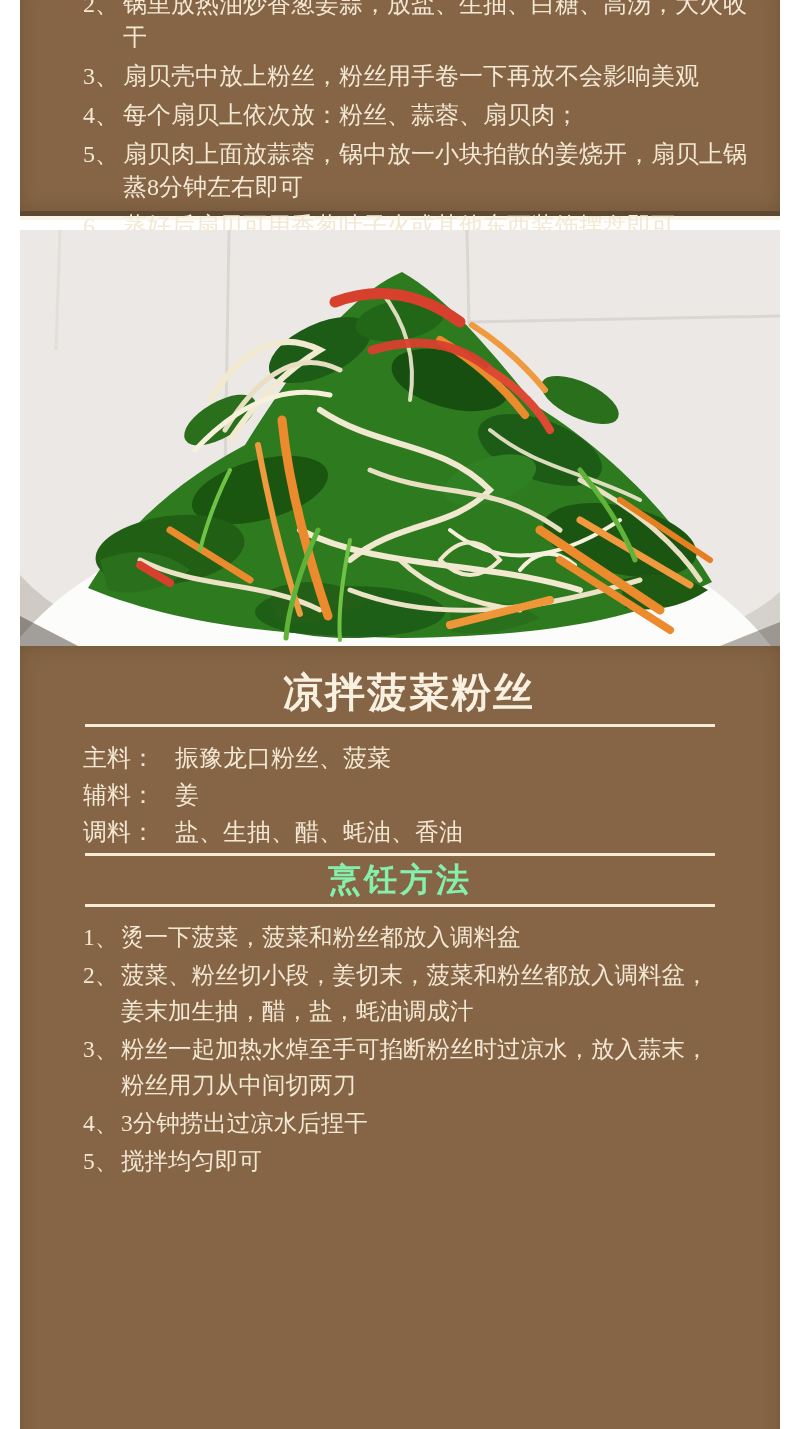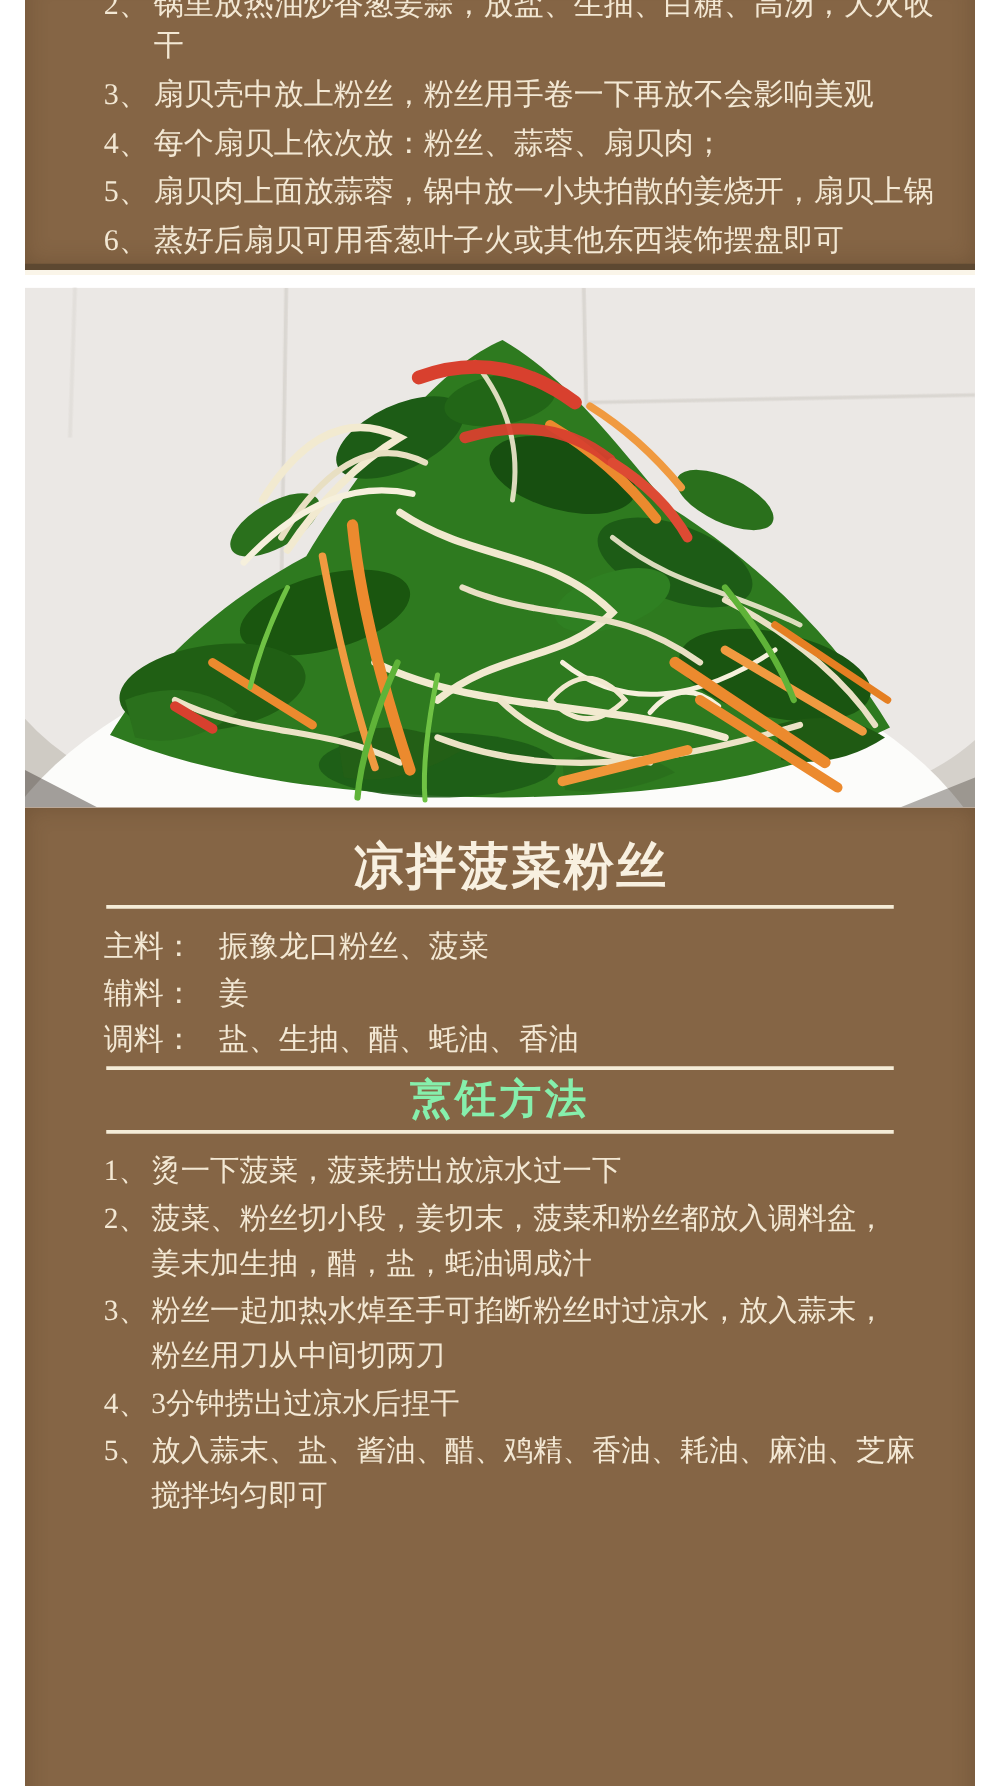--- a/index.html
+++ b/index.html
@@ -62,20 +62,21 @@
   <div class="step">
     <span class="n">4、</span>
     <span class="t">
         <span class="ln">每个扇贝上依次放：粉丝、蒜蓉、扇贝肉；</span>
       </span>
   </div>
   <div class="step">
     <span class="n">5、</span>
     <span class="t">
       <span class="ln">扇贝肉上面放蒜蓉，锅中放一小块拍散的姜烧开，扇贝上锅</span>
+      <span class="ln">蒸8分钟左右即可</span>
     </span>
   </div>
   <div class="step">
     <span class="n">6、</span>
     <span class="t">
         <span class="ln">蒸好后扇贝可用香葱叶子火或其他东西装饰摆盘即可</span>
       </span>
   </div>
 </div>
 
@@ -184,21 +185,21 @@
   </div>
 
   <div class="divider tight"></div>
   <div class="method-heading">烹饪方法</div>
   <div class="divider tight"></div>
 
   <div class="method">
     <div class="step">
       <span class="n">1、</span>
       <span class="t">
-        <span class="ln">烫一下菠菜，菠菜捞出放凉水过一下</span>
+        <span class="ln">烫一下菠菜，菠菜和粉丝都放入调料盆</span>
       </span>
     </div>
     <div class="step">
       <span class="n">2、</span>
       <span class="t">
         <span class="ln">菠菜、粉丝切小段，姜切末，菠菜和粉丝都放入调料盆，</span>
         <span class="ln">姜末加生抽，醋，盐，蚝油调成汁</span>
       </span>
     </div>
     <div class="step">
@@ -210,18 +211,17 @@
     </div>
     <div class="step">
       <span class="n">4、</span>
       <span class="t">
         <span class="ln">3分钟捞出过凉水后捏干</span>
       </span>
     </div>
     <div class="step">
       <span class="n">5、</span>
       <span class="t">
-        <span class="ln">放入蒜末、盐、酱油、醋、鸡精、香油、耗油、麻油、芝麻</span>
         <span class="ln">搅拌均匀即可</span>
       </span>
     </div>
   </div>
 </div>
 
 </body></html>

